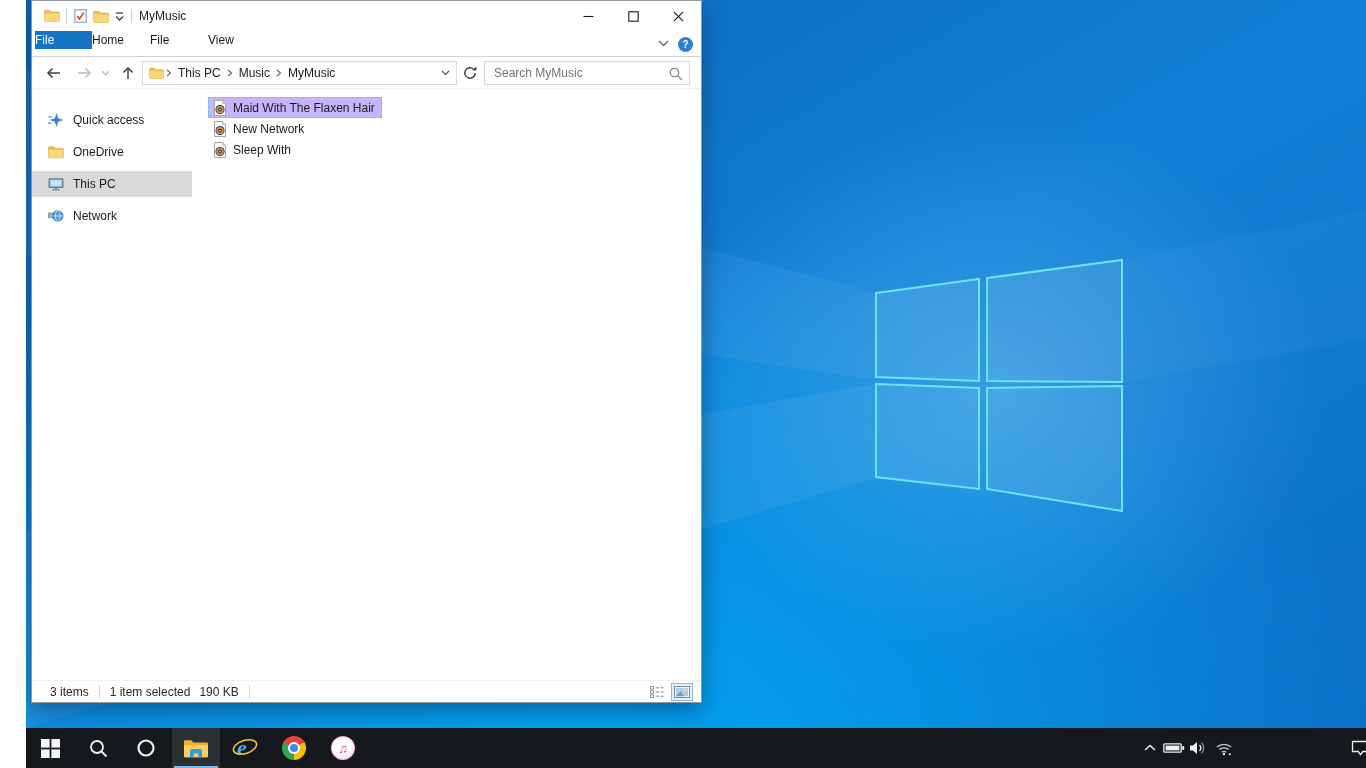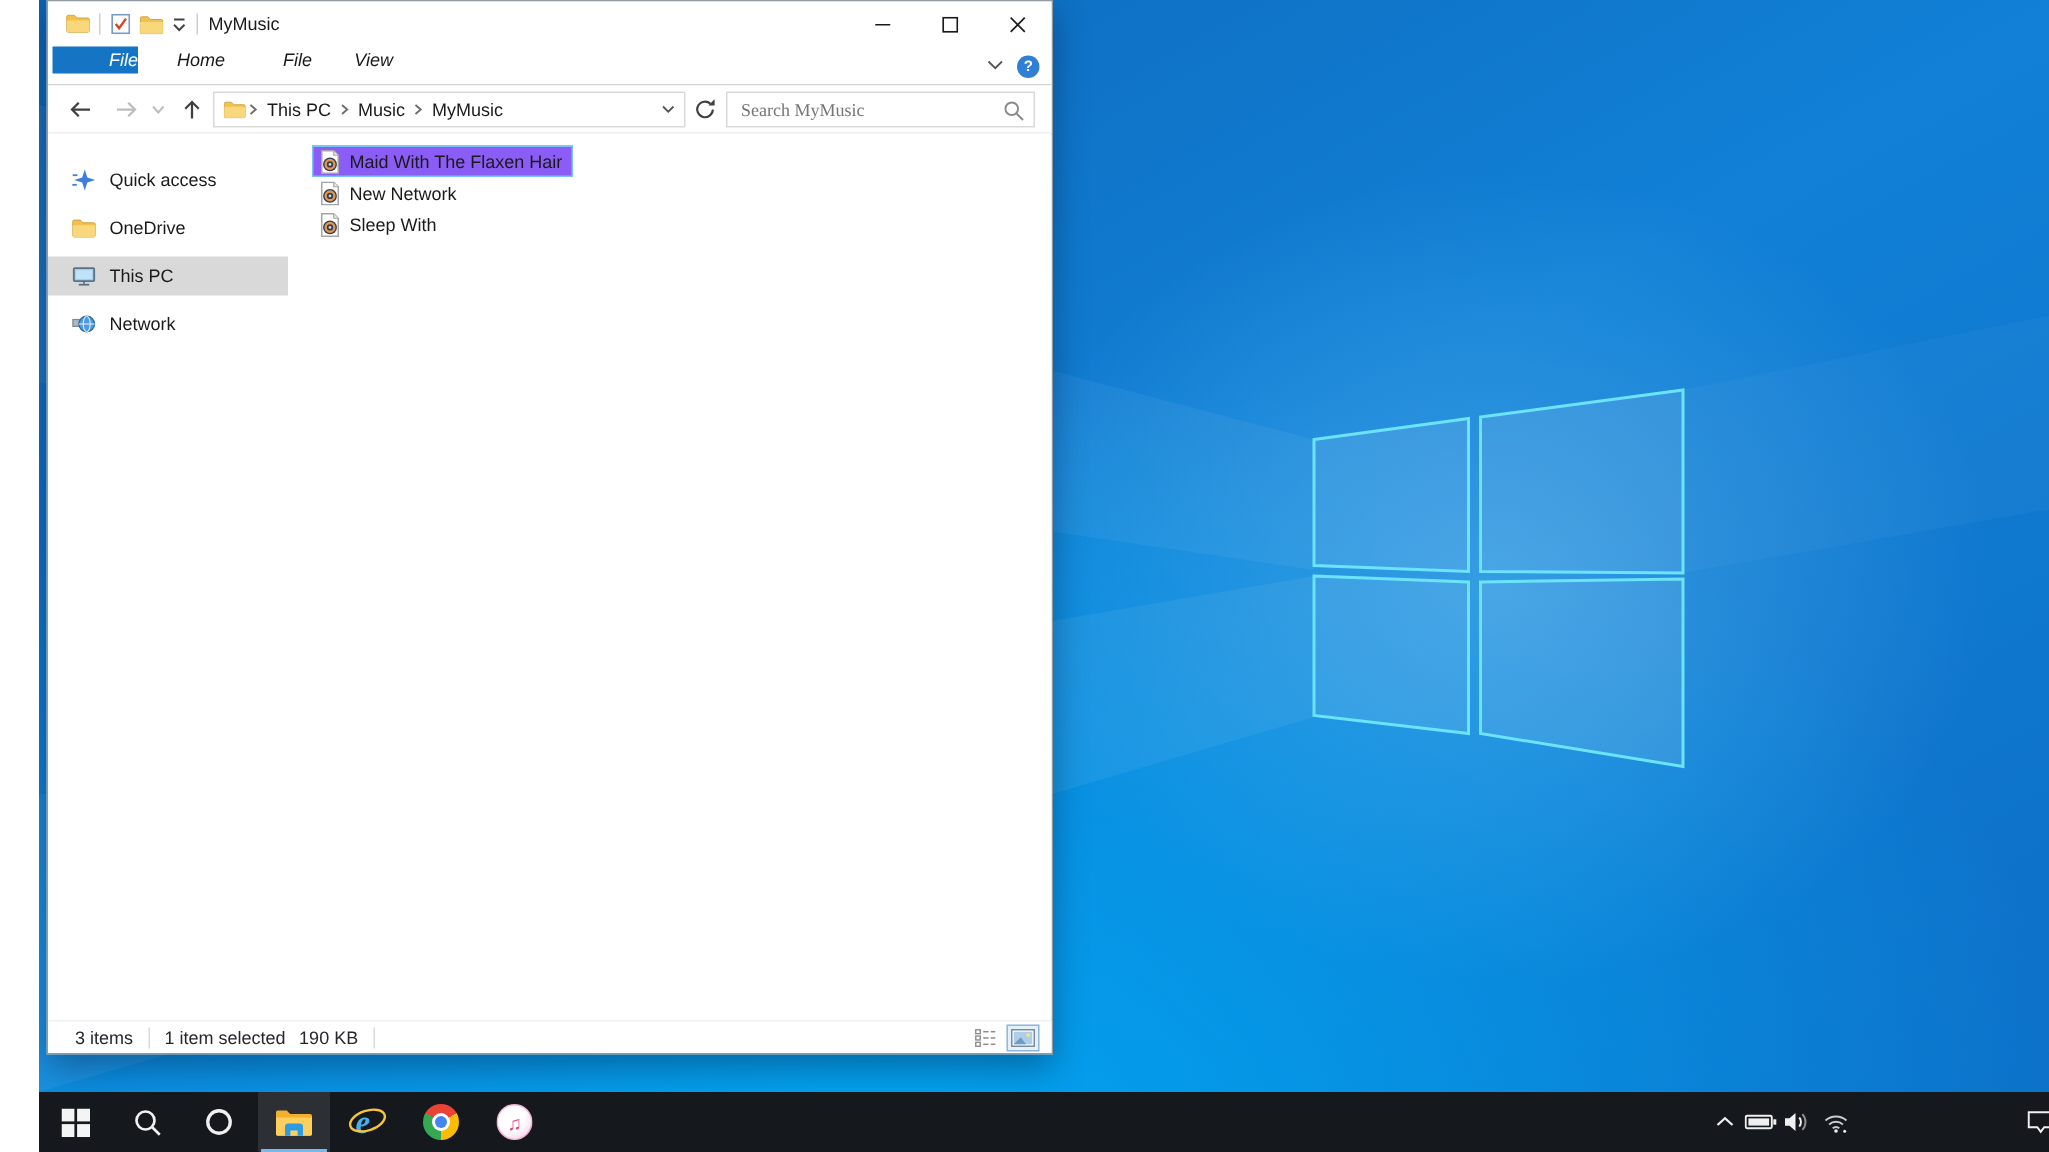--- a/index.html
+++ b/index.html
@@ -14,50 +14,50 @@
   .window { position:absolute; left:5px; top:0; width:671px; height:703px; background:#fff;
     border:1px solid rgba(50,70,90,.55); box-shadow:0 8px 22px rgba(0,0,30,.35); }
 
   .titlebar { position:relative; height:30px; background:#fff; }
   .qat-sep { position:absolute; top:8px; width:1px; height:14px; background:#cfcfcf; }
   .win-title { position:absolute; left:107px; top:0; line-height:30px; font-size:12px; white-space:nowrap; }
   .controls { position:absolute; right:0; top:0; height:30px; display:flex; }
   .wc { width:45px; height:30px; display:flex; align-items:center; justify-content:center; }
 
   .tabsrow { position:relative; height:26px; background:#fff; border-bottom:1px solid #d4d4d4; }
-  .tab { position:absolute; top:0; height:18px; display:flex; align-items:center; justify-content:flex-end; font-size:12px;font-style:italic; }
+  .tab { position:absolute; top:0; height:18px; display:flex; align-items:center; justify-content:flex-start; font-size:12px; }
   .tab.active { background:#1574c4; color:#fff; }
   .ribbon-expand { position:absolute; left:626px; top:9px; }
   .help-badge { position:absolute; left:646px; top:6px; width:15px; height:15px; border-radius:50%;
     background:#2f7fd6; color:#fff; font-size:10px; font-weight:bold; display:flex; align-items:center; justify-content:center; }
 
   .navrow { position:relative; height:32px; background:#fff; border-bottom:1px solid #efefef; }
   .navbtn { position:absolute; top:8px; }
   .addressbar { position:absolute; left:110px; top:4px; width:315px; height:24px; border:1px solid #d9d9d9;
     background:#fff; display:flex; align-items:center; }
   .crumb { padding:0 4px; white-space:nowrap; }
   .crumb-sep { margin:0 2px; display:flex; align-items:center; }
   .addr-drop { margin-left:auto; padding:0 6px; display:flex; align-items:center; }
   .refreshbtn { position:absolute; left:430px; top:8px; }
   .searchbox { position:absolute; left:452px; top:4px; width:206px; height:24px; border:1px solid #d9d9d9; background:#fff; }
   .searchbox input { position:absolute; left:0; top:0; width:100%; height:100%; border:none; outline:none;
-    padding:0 26px 0 9px; font-family:Liberation Serif, serif; font-size:12px; color:#333; background:transparent; }
+    padding:0 26px 0 9px; font-family:Liberation Sans, sans-serif; font-size:12px; color:#333; background:transparent; }
   .searchbox input::placeholder { color:#757575; }
   .search-mag { position:absolute; right:6px; top:5px; }
 
   .sidebar { position:absolute; left:0; top:89px; width:160px; bottom:23px; background:#fff; }
   .side-item { position:absolute; left:0; width:160px; height:26px; display:flex; align-items:center; padding-left:16px; }
   .side-item .lbl { margin-left:9px; white-space:nowrap; }
   .side-item.selected { background:#d9d9d9; }
 
   .content { position:absolute; left:160px; top:89px; right:0; bottom:23px; background:#fff; }
   .file-row { position:absolute; left:16px; height:21px; display:inline-flex; align-items:center;
     padding:0 6px 0 3px; border:1px solid transparent; }
   .file-row .fname { margin-left:5px; white-space:nowrap; }
-  .file-row.selected { background:#8b5cf6; border-color:#7cc1f5; }
+  .file-row.selected { background:#c4b5fd; border-color:#7cc1f5; }
 
   .statusbar { position:absolute; left:0; right:0; bottom:0; height:22px; background:#fff; border-top:1px solid #f0f0f0;
     display:flex; align-items:center; padding-left:18px; color:#26262e; }
   .st-sep { width:1px; height:14px; background:#d9d9d9; margin:0 10px; }
   .st-size { margin-left:9px; }
   .views { position:absolute; right:8px; top:2px; display:flex; gap:3px; }
   .viewbtn { width:22px; height:18px; display:flex; align-items:center; justify-content:center; border:1px solid transparent; }
   .viewbtn.active { background:#e4f0fa; border-color:#8fb8dc; }
 
   

